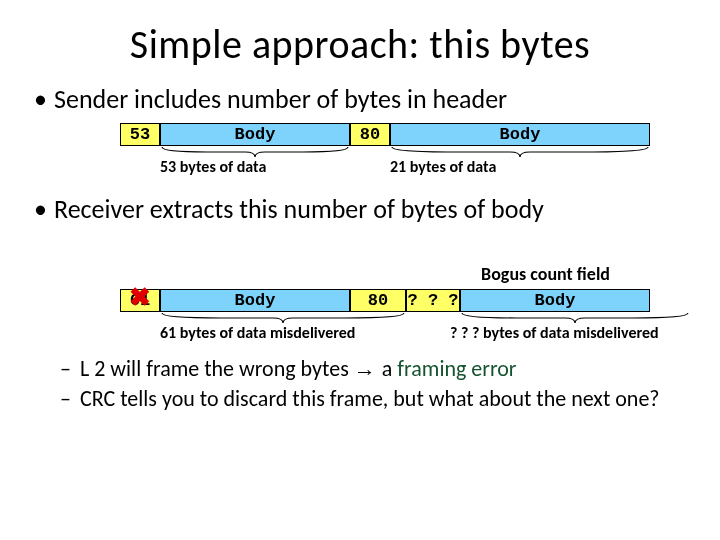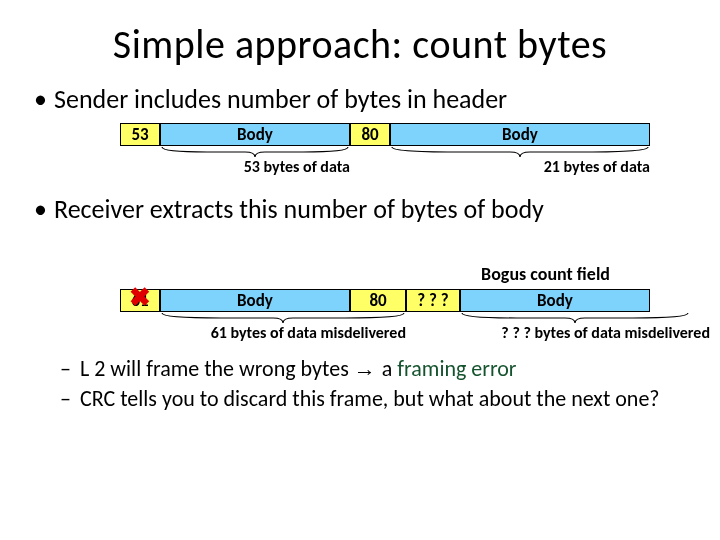--- a/index.html
+++ b/index.html
@@ -61,20 +61,21 @@
   }
   .box {
     height: 23px;
     line-height: 22px;
     text-align: center;
     font-size: 17px;
     font-weight: 700;
     border: 1px solid #000;
     box-sizing: border-box;
     flex: none;
+    font-family: Liberation Mono, monospace;
   }
   .yellow { background: #ffff66; }
   .blue { background: #7dd3fc; }
   .brace-row {
     display: flex;
     margin-top: 0px;
   }
   .brace {
     position: relative;
     height: 30px;
@@ -85,21 +86,21 @@
     top: -2px;
     left: 0;
     width: 100%;
     height: 14px;
   }
   .brace-label {
     position: absolute;
     top: 10px;
     left: 0;
     width: 100%;
-    text-align: right;
+    text-align: left;
     font-size: 16px;
     font-weight: 700;
   }
   .brace-label .red { color: #000000; }
   .red { color: #14532d; }
   .bogus-label {
     text-align: right;
     font-size: 18px;
     font-weight: 700;
     margin: 2px 80px 2px 0;
@@ -112,21 +113,21 @@
     pointer-events: none;
   }
   .arrow {
     font-family: Arial, sans-serif;
   }
 </style>
 </head>
 <body>
 
 <div class="slide">
-  <div class="title">Simple approach: count bytes</div>
+  <div class="title">Simple approach: this bytes</div>
 
   <div class="bullet">Sender includes number of bytes in header</div>
 
   <div class="diagram" style="margin-bottom:16px;">
     <div class="row">
       <div class="box yellow" style="width:40px">53</div>
       <div class="box blue" style="width:190px">Body</div>
       <div class="box yellow" style="width:40px">80</div>
       <div class="box blue" style="width:260px">Body</div>
     </div>

